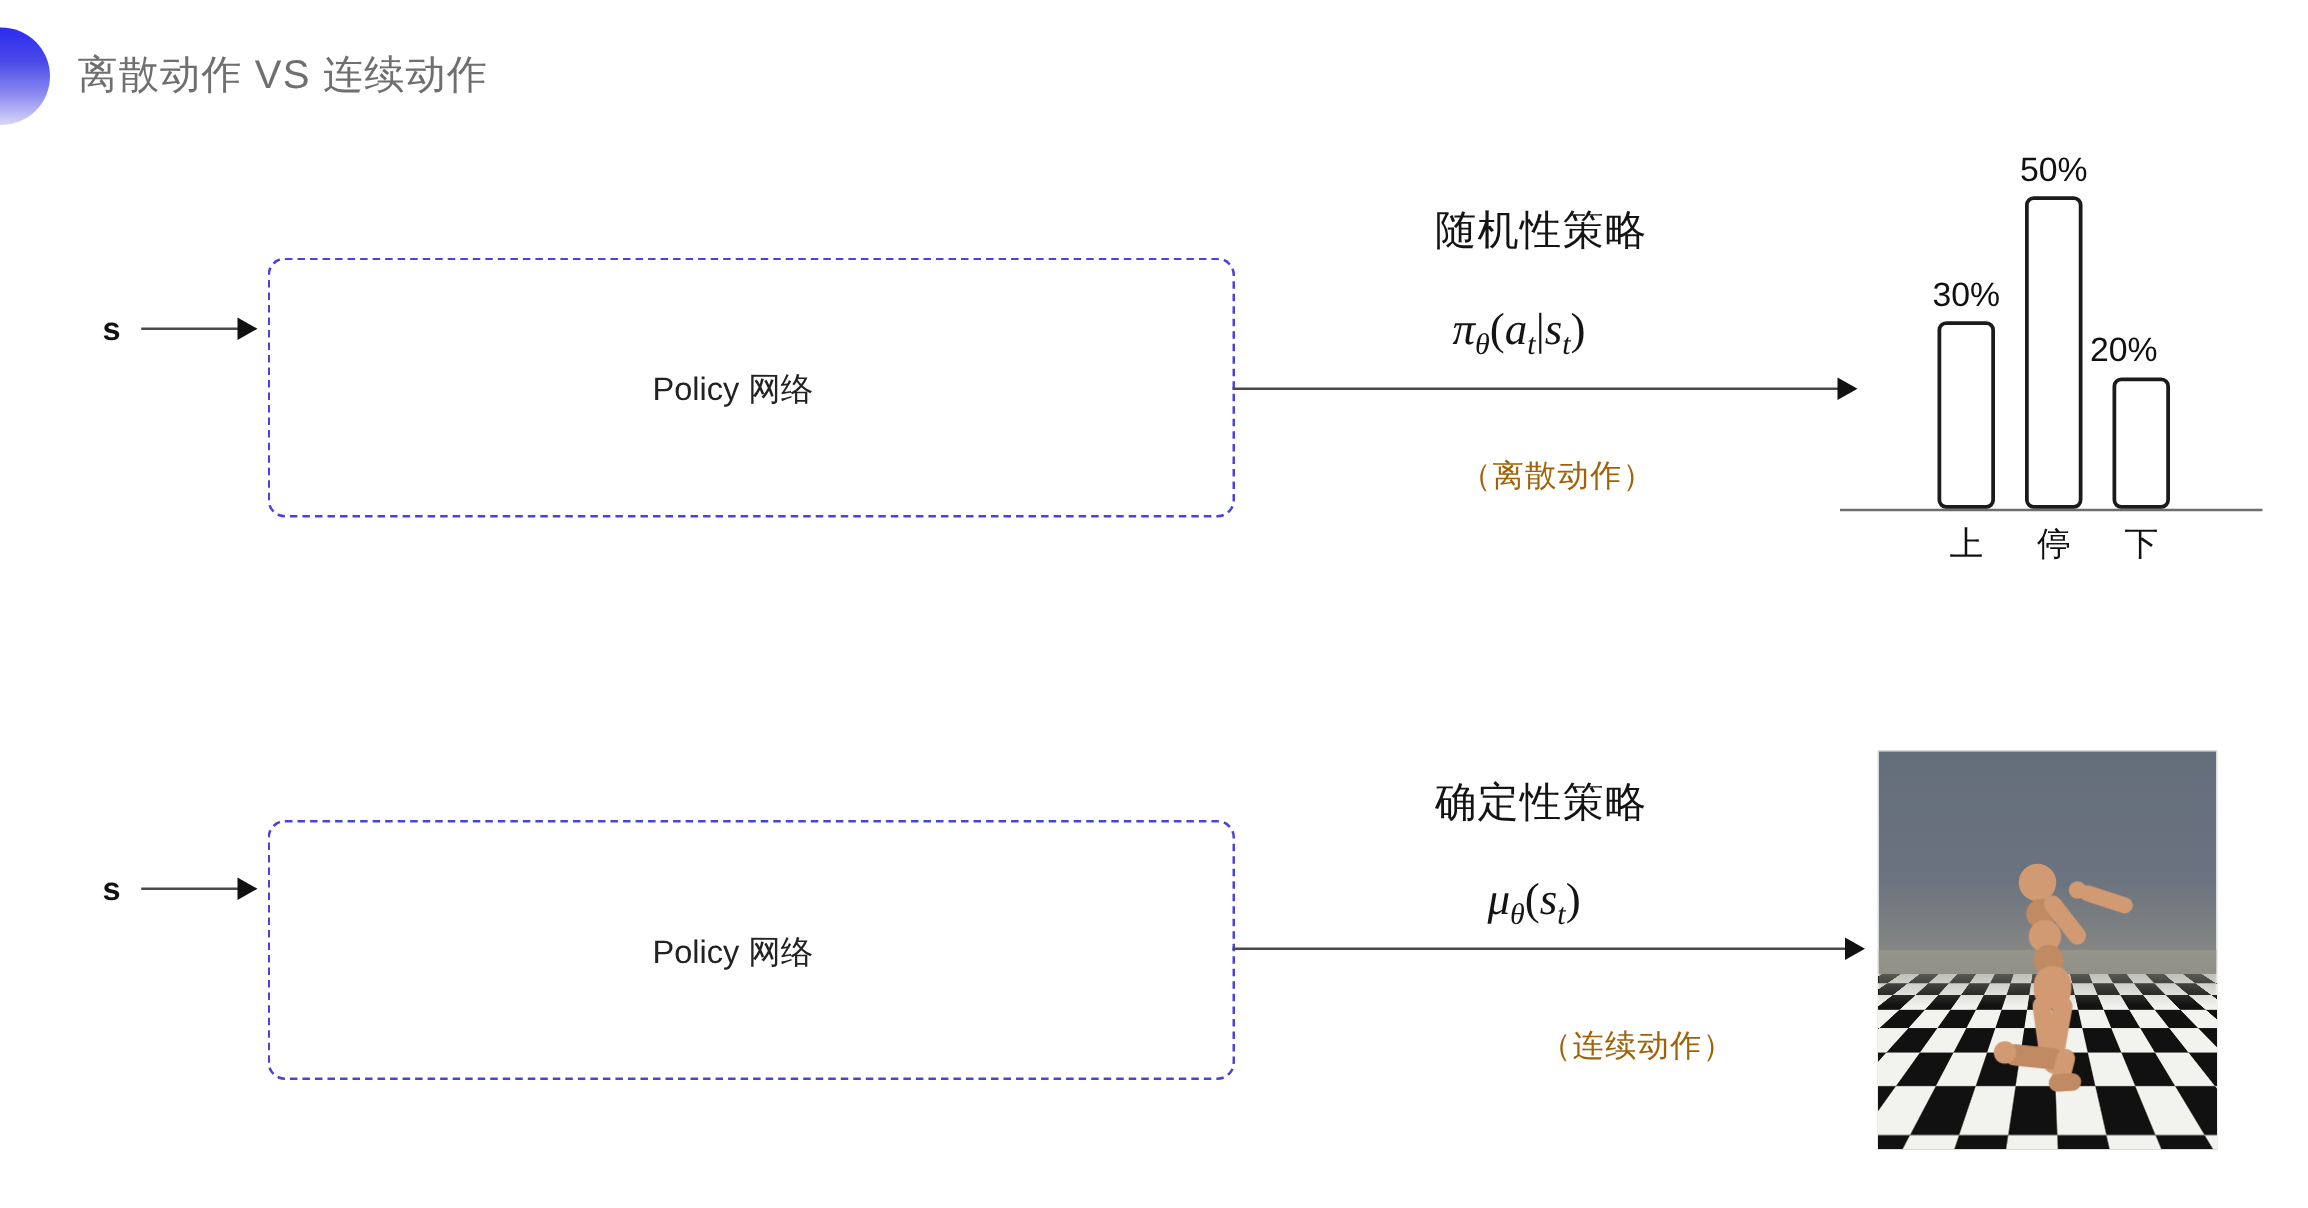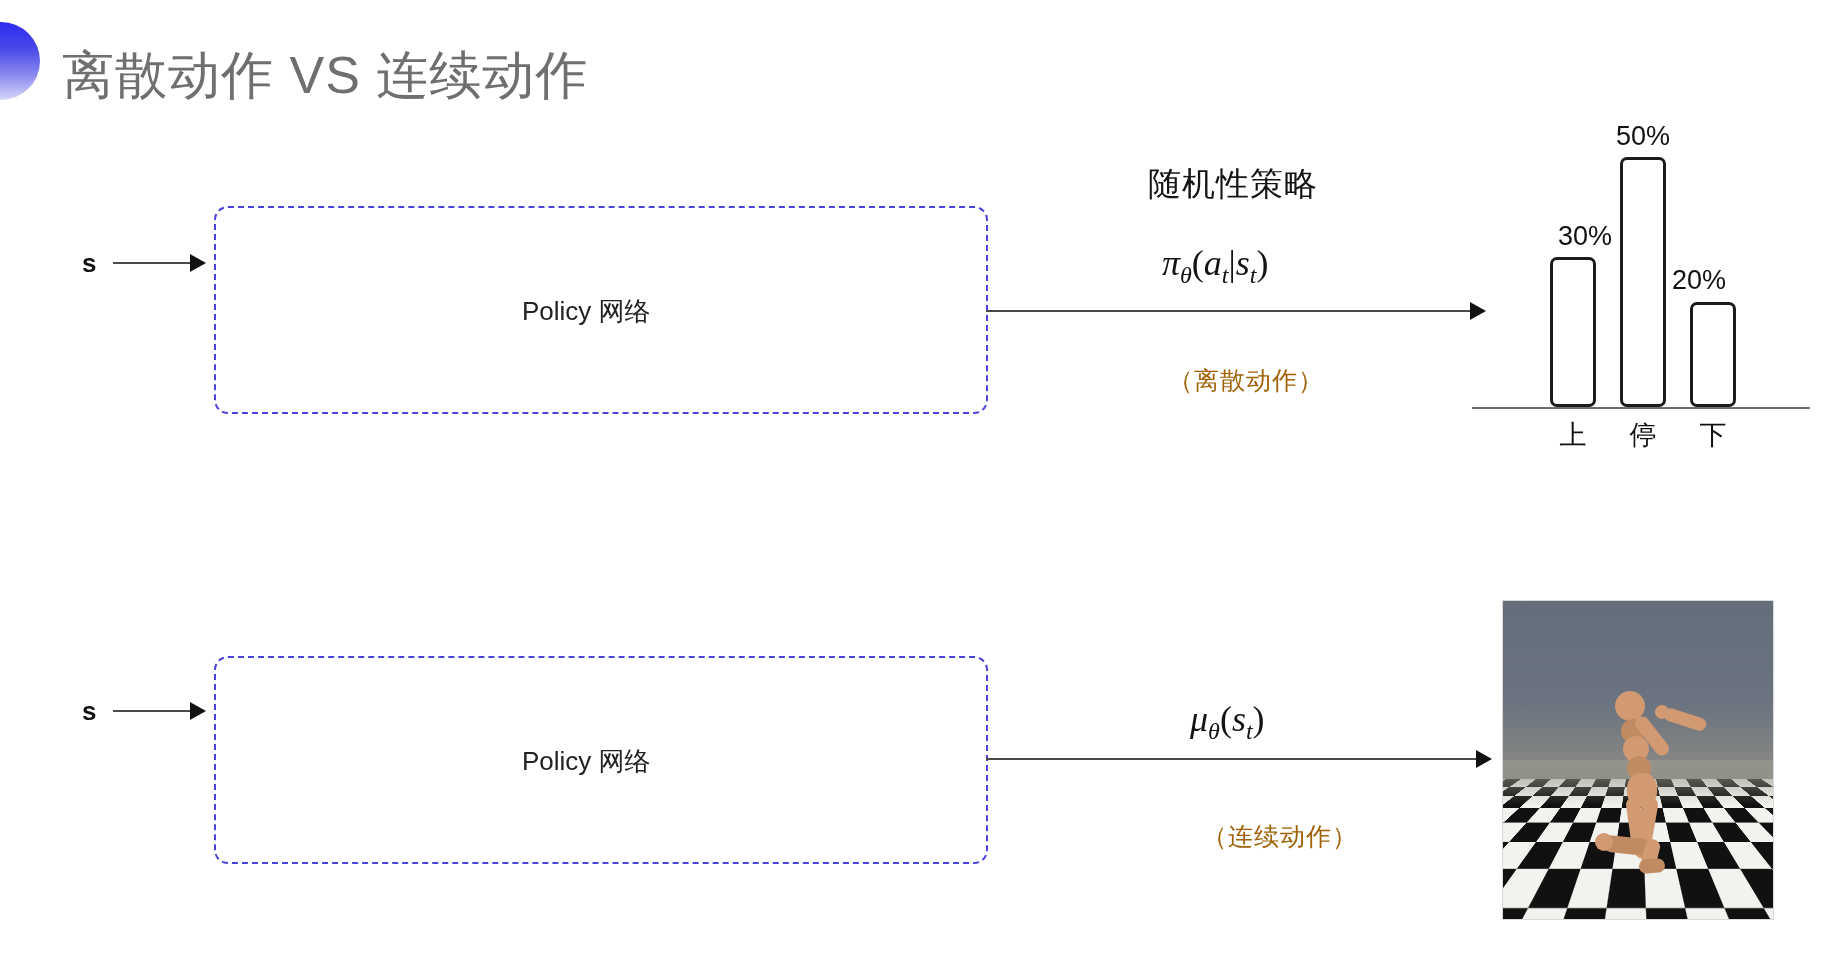--- a/index.html
+++ b/index.html
@@ -11,24 +11,23 @@
   .slide{position:absolute;inset:0;background:#fff;}
 
   
   .title-deco{
     position:absolute;left:-16px;top:22px;width:56px;height:78px;
     border-radius:0 40px 40px 0;
     background:linear-gradient(180deg,#2b2bf0 0%,#4a4ae8 35%,#8f8ef0 70%,#d8d7f7 100%);
   }
   .title-text{
     position:absolute;left:62px;top:23px;
-    font-size:52px;line-height:72px;color:#6f6f6f;
+    font-size:32px;line-height:72px;color:#6f6f6f;
     letter-spacing:1px;white-space:nowrap;
     font-family:"Liberation Sans","DejaVu Sans",sans-serif;
-    margin-top:16px;
   }
 
   
   .s-label{
     position:absolute;font-size:26px;font-weight:bold;color:#111;
   }
   .arrow-line{
     position:absolute;height:2px;background:#4a4a4a;
   }
   .arrow-head{
@@ -129,21 +128,21 @@
   <div class="cap-formula" style="left:1162px;top:242px;">
     <span>π</span><span class="sub">θ</span><span class="up">(</span><span>a</span><span class="sub">t</span><span class="up">|</span><span>s</span><span class="sub">t</span><span class="up">)</span>
   </div>
 
   <div class="cap-red" style="left:1168px;top:364px;">（离散动作）</div>
 
   <div class="chart">
     <div class="baseline"></div>
 
     <div class="bar" style="left:98px;height:150px;"></div>
-    <div class="bar-val" style="left:90px;top:126px;width:86px;">30%</div>
+    <div class="bar-val" style="left:78px;top:126px;width:86px;">30%</div>
     <div class="bar-cat" style="left:91px;">上</div>
 
     <div class="bar" style="left:168px;height:250px;"></div>
     <div class="bar-val" style="left:148px;top:26px;width:86px;">50%</div>
     <div class="bar-cat" style="left:161px;">停</div>
 
     <div class="bar" style="left:238px;height:105px;"></div>
     <div class="bar-val" style="left:204px;top:170px;width:86px;">20%</div>
     <div class="bar-cat" style="left:231px;">下</div>
   </div>
@@ -151,26 +150,27 @@
   <div class="s-label" style="left:82px;top:696px;">s</div>
   <div class="arrow-line" style="left:113px;top:710px;width:82px;"></div>
   <div class="arrow-head" style="left:190px;top:702px;"></div>
 
   <div class="policy-box" style="left:214px;top:656px;width:770px;height:204px;"></div>
   <div class="policy-label" style="left:522px;top:744px;">Policy 网络</div>
 
   <div class="arrow-line" style="left:986px;top:758px;width:494px;"></div>
   <div class="arrow-head" style="left:1476px;top:750px;"></div>
 
+  <div class="cap-title" style="left:1148px;top:620px;">确定性策略</div>
 
   <div class="cap-formula" style="left:1190px;top:698px;">
     <span>μ</span><span class="sub">θ</span><span class="up">(</span><span>s</span><span class="sub">t</span><span class="up">)</span>
   </div>
 
-  <div class="cap-red" style="left:1202px;top:820px;font-family:Liberation Mono, monospace;">（连续动作）</div>
+  <div class="cap-red" style="left:1232px;top:820px;font-family:Liberation Mono, monospace;">（连续动作）</div>
 
   <div class="sim">
     <div class="sky"></div>
     <div class="floor"></div>
     <div class="haze"></div>
 
     <div class="limb" style="left:112px;top:90px;width:30px;height:30px;border-radius:50%;"></div>
     <div class="limb dark" style="left:118px;top:118px;width:24px;height:24px;border-radius:50%;"></div>
     <div class="limb" style="left:120px;top:135px;width:26px;height:26px;border-radius:50%;"></div>
     <div class="limb dark" style="left:124px;top:155px;width:24px;height:24px;border-radius:50%;"></div>

